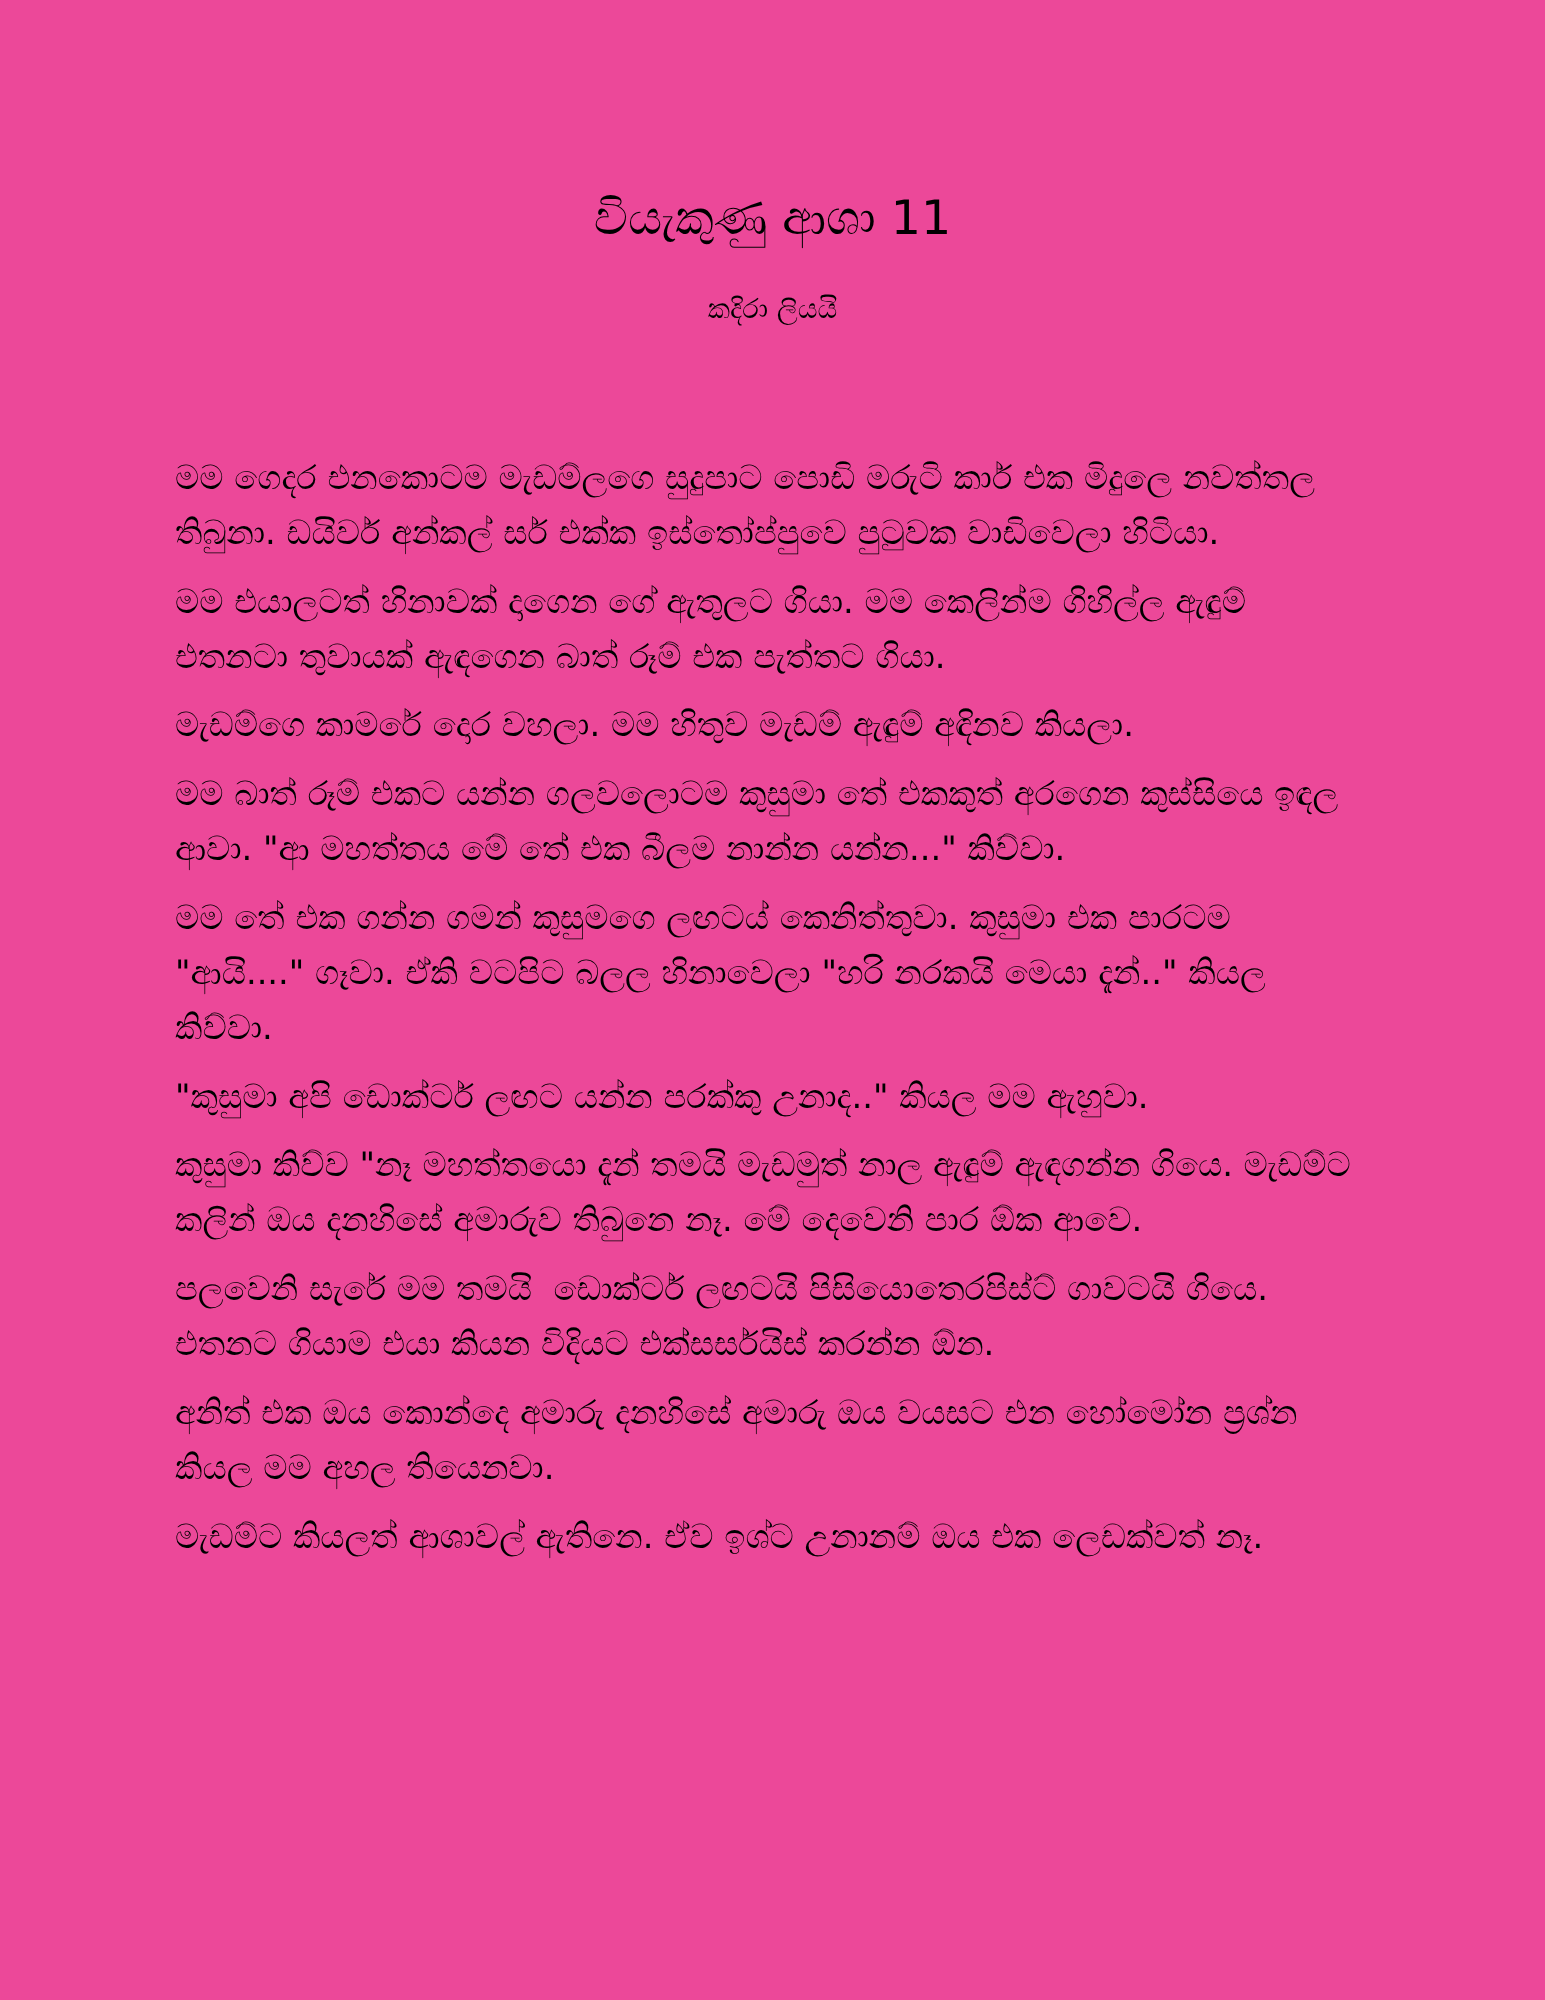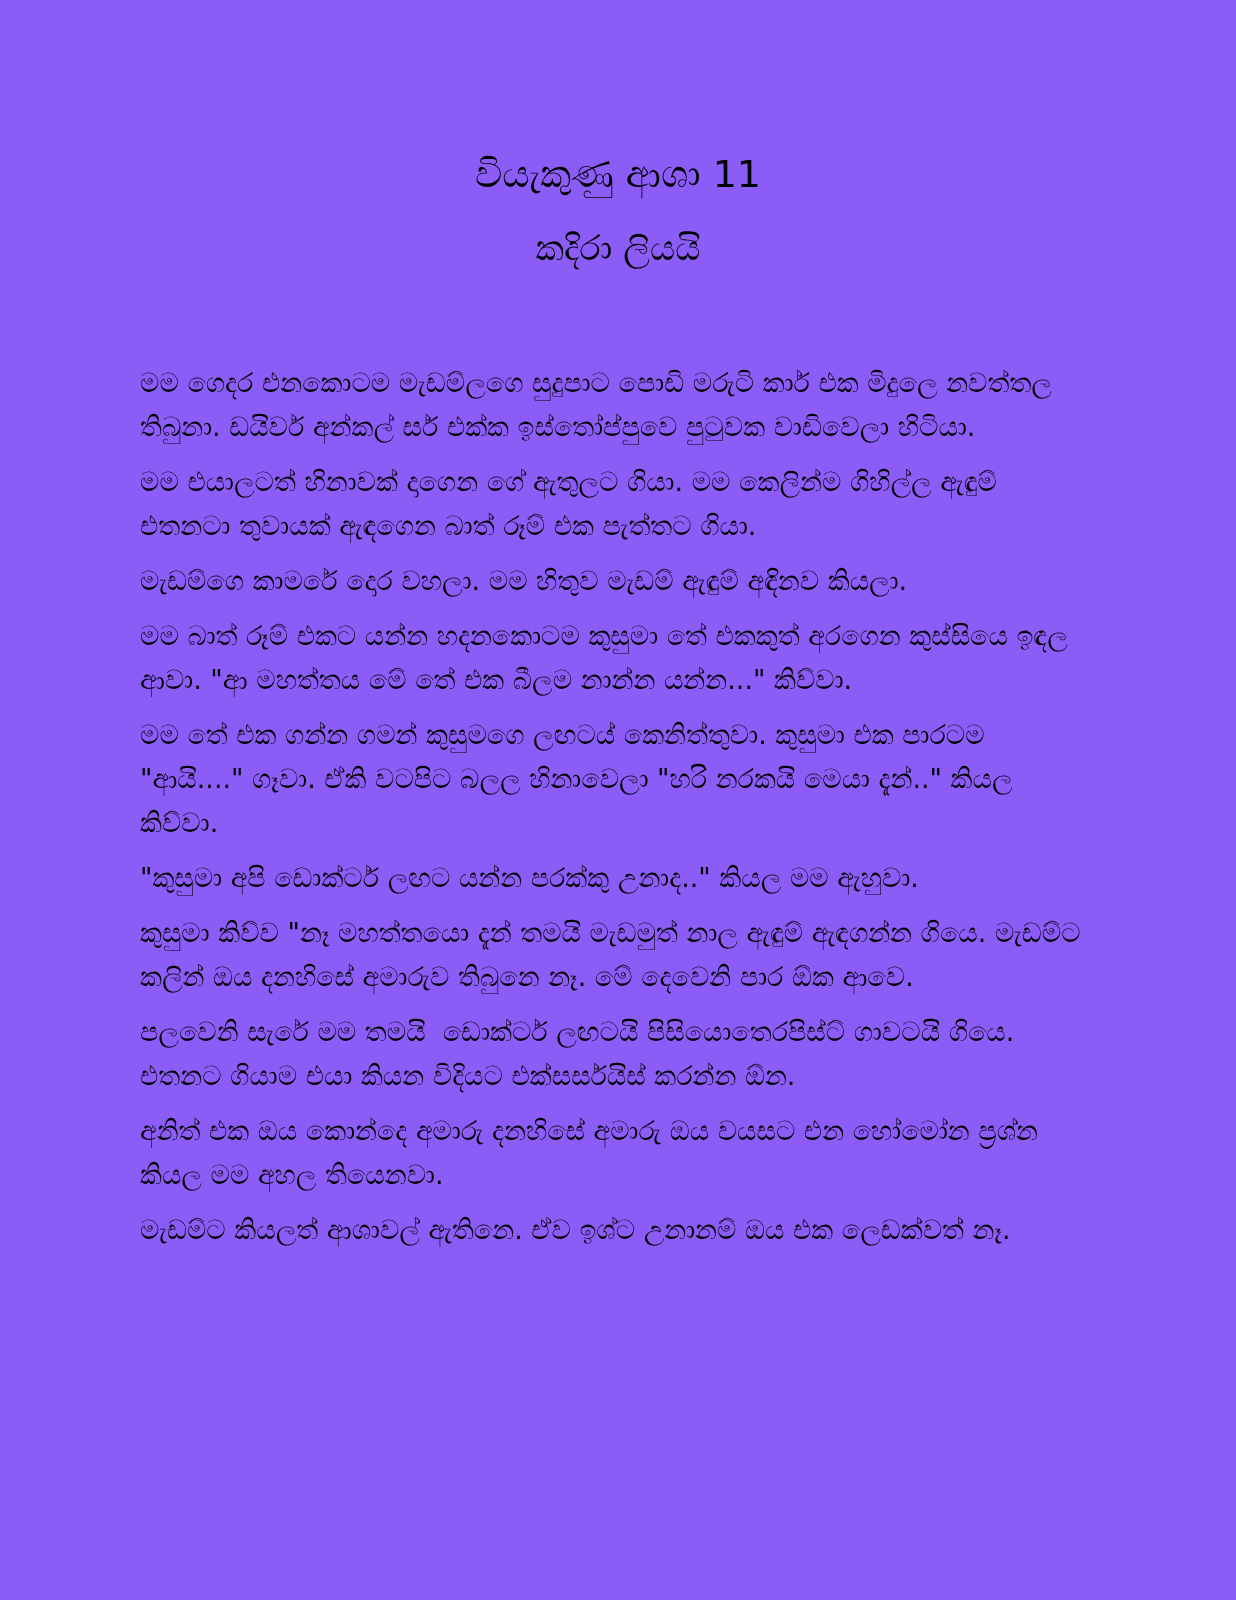--- a/index.html
+++ b/index.html
@@ -4,38 +4,38 @@
 <style>
   html, body {
     margin: 0;
     padding: 0;
     background: #ffffff;
   }
   .page {
     position: relative;
     width: 1236px;
     height: 1600px;
-    background: #8b5cf6;
+    background: #ec4899;
     color: #000000;
     font-family: "DejaVu Sans", sans-serif;
     box-sizing: border-box;
     overflow: hidden;
   }
   .title {
     margin: 0;
     padding-top: 150px;
     text-align: center;
     font-size: 38px;
     font-weight: 400;
     line-height: 48px;
   }
   .subtitle {
     margin: 30px 0 0 0;
     text-align: center;
-    font-size: 35px;
+    font-size: 22px;
     font-weight: 400;
     line-height: 40px;
   }
   .body-text {
     margin-top: 93px;
     padding: 0 126px 0 140px;
   }
   .body-text p {
     margin: 0 16px 11px 0;
     font-size: 27px;
@@ -48,21 +48,21 @@
 <body>
 
 <div class="page">
   <h1 class="title">වියැකුණු ආශා 11</h1>
   <h2 class="subtitle">කදිරා ලියයි</h2>
 
   <div class="body-text">
     <p>මම ගෙදර එනකොටම මැඩම්ලගෙ සුදුපාට පොඩි මරුටි කාර් එක මිදුලෙ නවත්තල තිබුනා. ඩයිවර් අන්කල් සර් එක්ක ඉස්තෝප්පුවෙ පුටුවක වාඩිවෙලා හිටියා.</p>
     <p>මම එයාලටත් හිනාවක් දාගෙන ගේ ඇතුලට ගියා. මම කෙලින්ම ගිහිල්ල ඇඳුම් එතනටා තුවායක් ඇඳගෙන බාත් රූම් එක පැත්තට ගියා.</p>
     <p>මැඩම්ගෙ කාමරේ දොර වහලා. මම හිතුව මැඩම් ඇඳුම් අඳිනව කියලා.</p>
-    <p>මම බාත් රූම් එකට යන්න හදනකොටම කුසුමා තේ එකකුත් අරගෙන කුස්සියෙ ඉඳල ආවා. "ආ මහත්තය මේ තේ එක බීලම නාන්න යන්න..." කිව්වා.</p>
+    <p>මම බාත් රූම් එකට යන්න ගලවලොටම කුසුමා තේ එකකුත් අරගෙන කුස්සියෙ ඉඳල ආවා. "ආ මහත්තය මේ තේ එක බීලම නාන්න යන්න..." කිව්වා.</p>
     <p>මම තේ එක ගන්න ගමන් කුසුමගෙ ලඟටය් කෙනිත්තුවා. කුසුමා එක පාරටම "ආයි...." ගෑවා. ඒකි වටපිට බලල හිනාවෙලා "හරි නරකයි මෙයා දැන්.." කියල කිව්වා.</p>
     <p>"කුසුමා අපි ඩොක්ටර් ලඟට යන්න පරක්කු උනාද.." කියල මම ඇහුවා.</p>
     <p>කුසුමා කිව්ව "නෑ මහත්තයො දැන් තමයි මැඩමුත් නාල ඇඳුම් ඇඳගන්න ගියෙ. මැඩම්ට කලින් ඔය දනහිසේ අමාරුව තිබුනෙ නෑ. මේ දෙවෙනි පාර ඕක ආවෙ.</p>
     <p>පලවෙනි සැරේ මම තමයි  ඩොක්ටර් ලඟටයි පිසියොතෙරපිස්ට් ගාවටයි ගියෙ. එතනට ගියාම එයා කියන විදියට එක්සර්සයිස් කරන්න ඕන.</p>
     <p>අනිත් එක ඔය කොන්දෙ අමාරු දනහිසේ අමාරු ඔය වයසට එන හෝමෝන ප්‍රශ්න කියල මම අහල තියෙනවා.</p>
     <p>මැඩම්ට කියලත් ආශාවල් ඇතිනෙ. ඒව ඉශ්ට උනානම් ඔය එක ලෙඩක්වත් නෑ.</p>
   </div>
 </div>
 
 </body></html>

